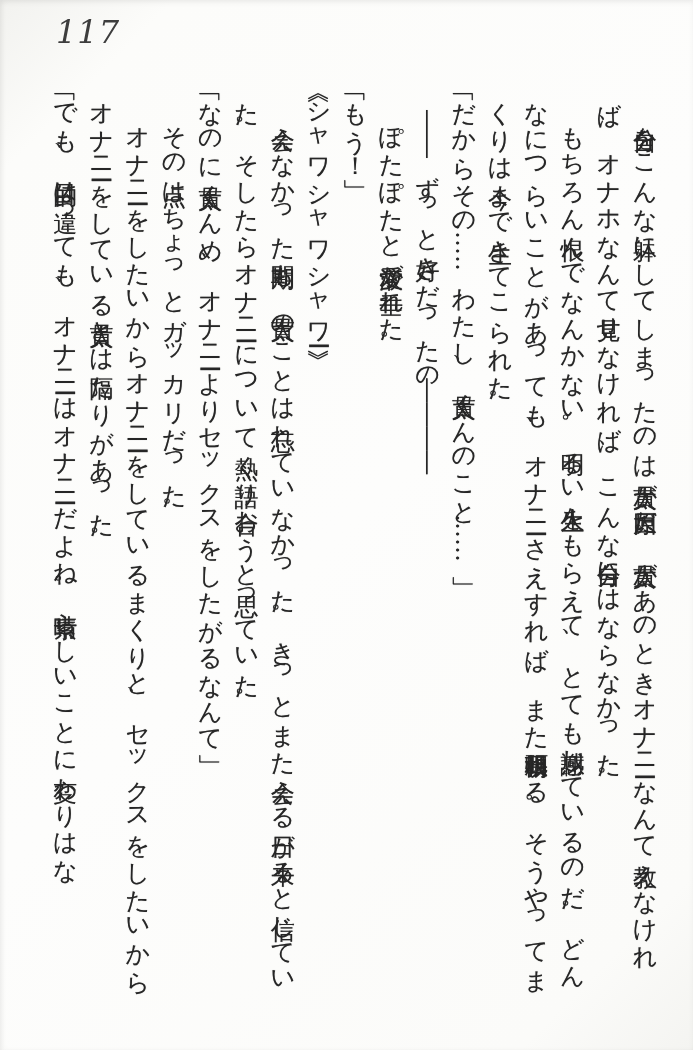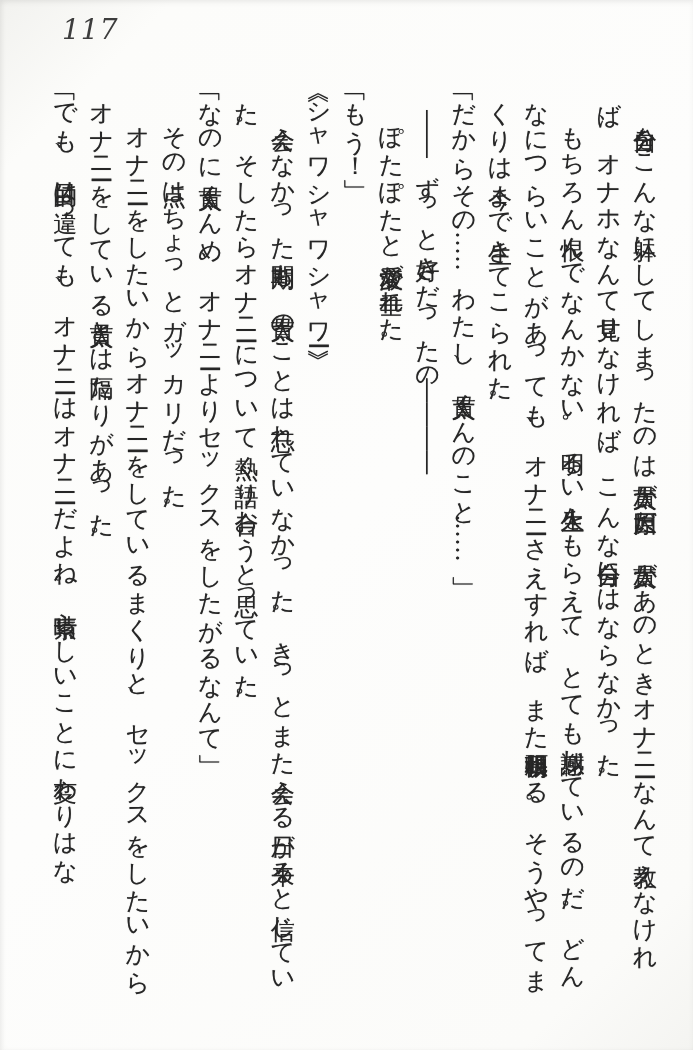--- a/index.html
+++ b/index.html
@@ -13,22 +13,22 @@
     height: 1050px;
     margin: 0 auto;
     background: linear-gradient(135deg, #f2f2ef 0%, #fcfcfa 10%, #fdfdfc 50%, #fbfbf9 90%, #f4f4f1 100%);
     box-shadow: inset 0 3px 5px rgba(0,0,0,0.05), inset 3px 0 5px rgba(0,0,0,0.04);
     overflow: hidden;
     font-family: "DejaVu Serif", "Liberation Serif", serif;
   }
   .page-number {
     position: absolute;
     top: 13px;
-    left: 62px;
-    font-size: 28px;
+    left: 56px;
+    font-size: 32px;
     font-style: italic;
     color: #3d3d3d;
     letter-spacing: 1px;
   }
   .text-area {
     position: absolute;
     top: 86px;
     right: 30px;
     height: 916px;
     writing-mode: vertical-rl;

